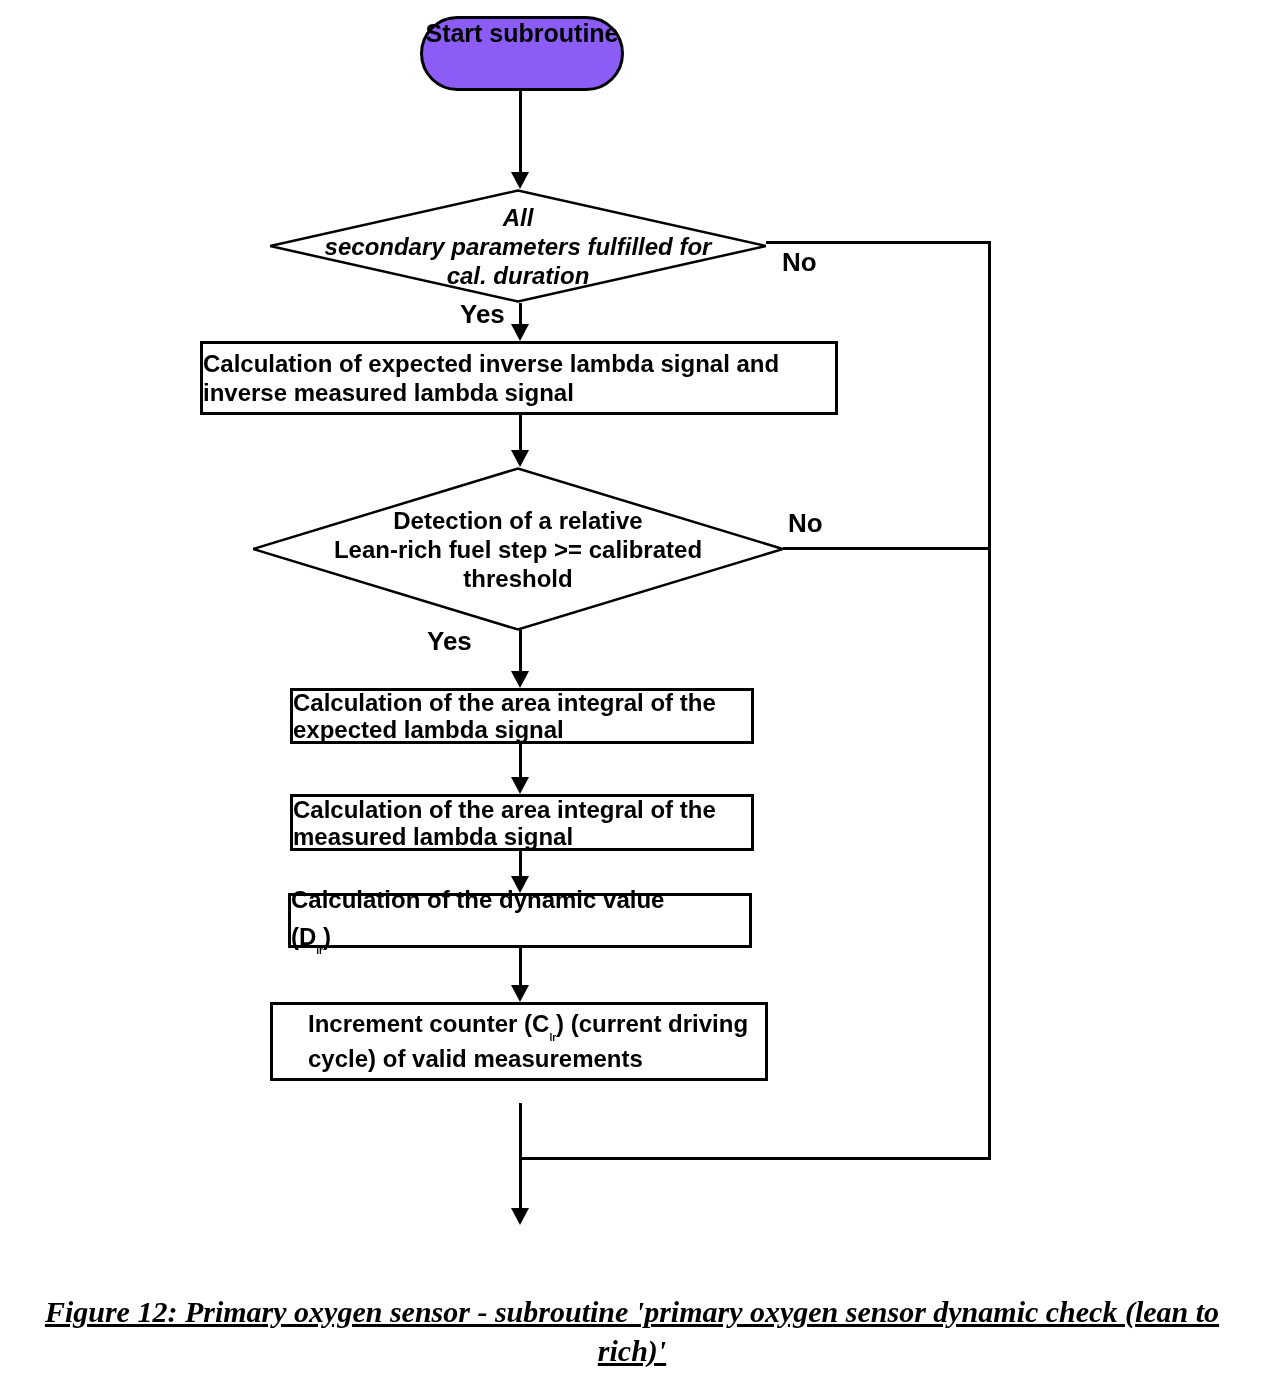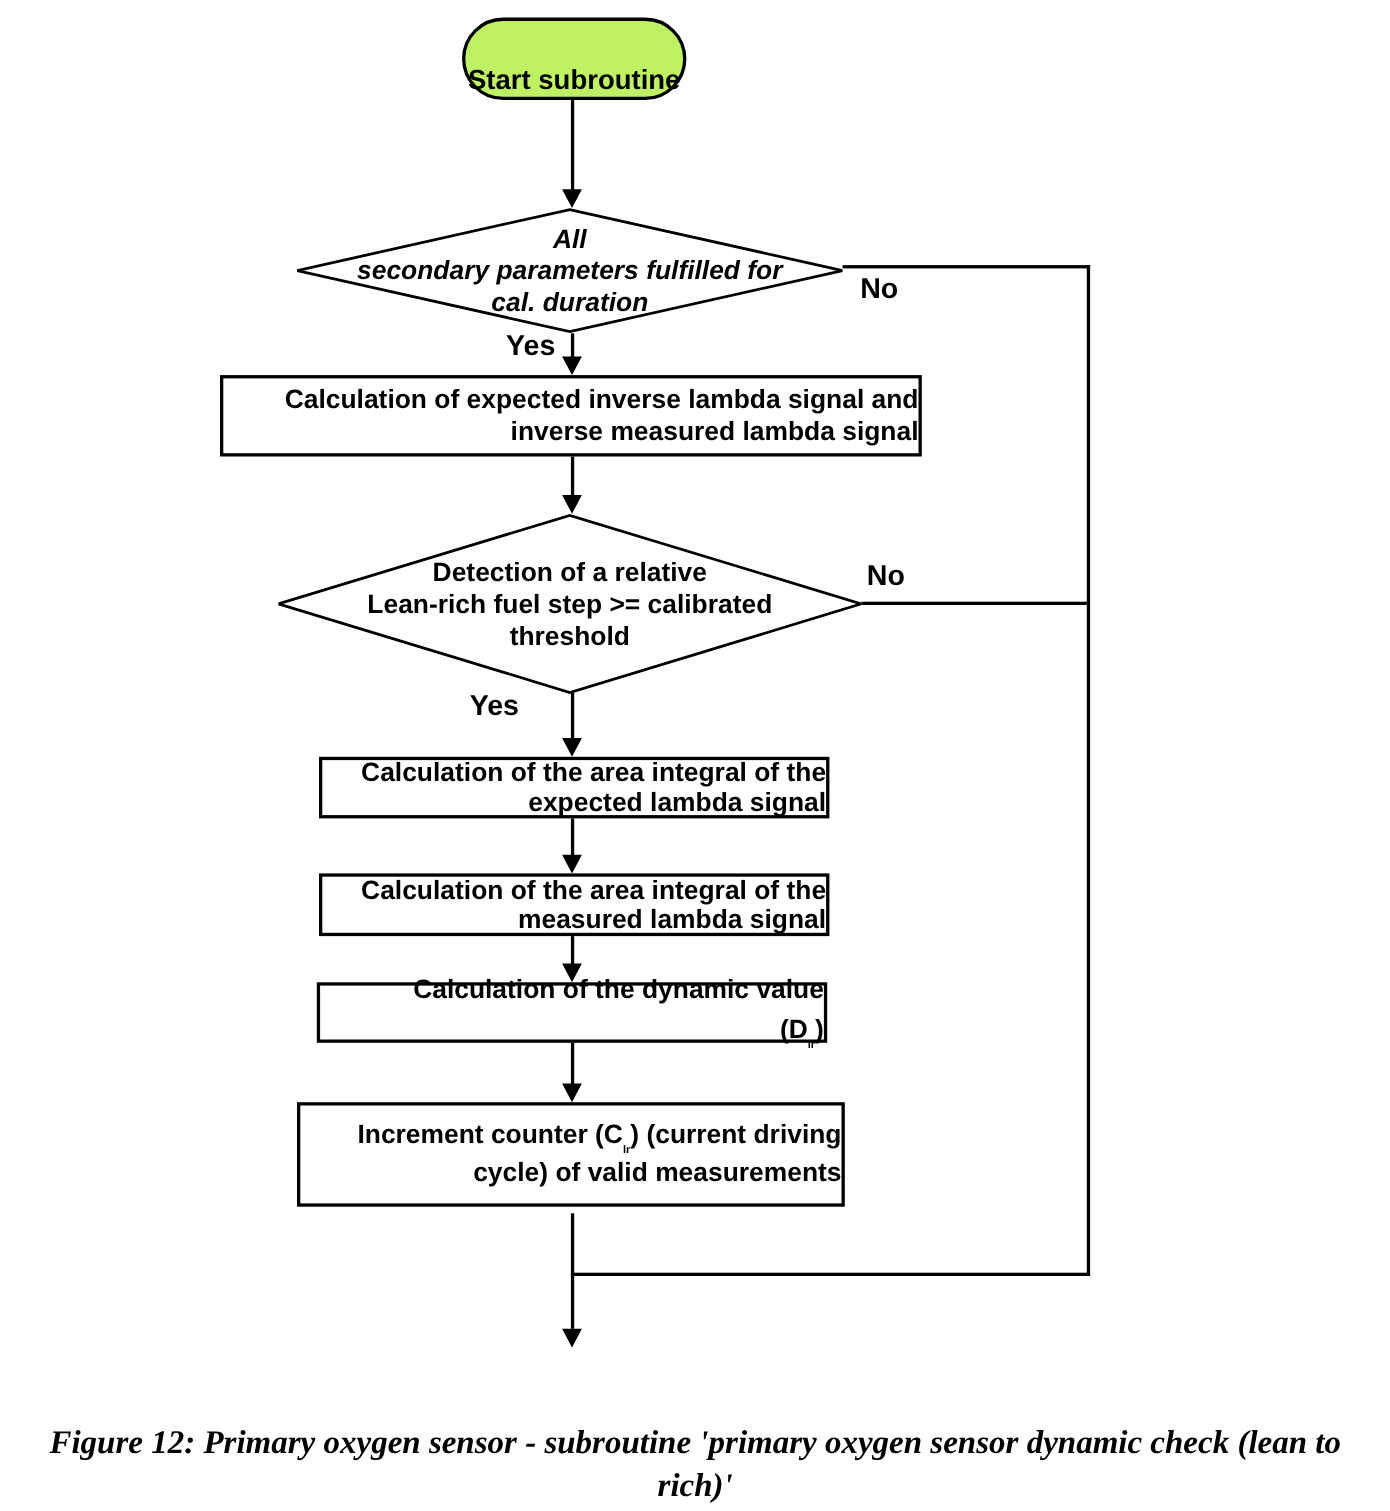--- a/index.html
+++ b/index.html
@@ -2,46 +2,46 @@
 <html><head>
 <meta charset="utf-8">
 <style>
   html,body{margin:0;padding:0;background:#ffffff;}
   .canvas{
     position:relative;width:1264px;height:1374px;background:#ffffff;
     font-family:"Liberation Sans", sans-serif;color:#000;overflow:hidden;
   }
   .stadium{
     position:absolute;box-sizing:border-box;border:3px solid #000;border-radius:40px;
-    display:flex;align-items:flex-end;justify-content:center;
-    font-weight:bold;font-size:25px;text-align:center;background:#bef264;
+    display:flex;align-items:flex-start;justify-content:center;
+    font-weight:bold;font-size:25px;text-align:center;background:#8b5cf6;
   }
   .rect{
     position:absolute;box-sizing:border-box;border:3px solid #000;background:#fff;
     display:flex;align-items:center;justify-content:center;
     font-weight:bold;font-size:24px;line-height:29px;text-align:center;white-space:pre-line;
   }
-  .rect .inner{width:100%;text-align:right;}
+  .rect .inner{width:100%;text-align:left;}
   .diamond-svg{position:absolute;}
   .diamond-text{
     position:absolute;text-align:center;font-weight:bold;font-size:24px;line-height:29px;
     white-space:pre-line;
   }
   .vline,.hline{position:absolute;background:#000;}
   .arrowhead{
     position:absolute;width:0;height:0;
     border-left:9px solid transparent;border-right:9px solid transparent;
     border-top:17px solid #000;
   }
   .edge-label{position:absolute;font-weight:bold;font-size:26px;}
   sub.ss{font-size:10px;vertical-align:baseline;position:relative;top:9px;font-weight:bold;}
   .caption{
     position:absolute;left:0;top:1292px;width:1264px;text-align:center;
     font-family:"Liberation Serif", serif;font-style:italic;font-weight:bold;
-    font-size:30px;line-height:39px;white-space:pre-line;
+    font-size:30px;line-height:39px;white-space:pre-line;text-decoration:underline;
   }
 </style>
 </head>
 <body>
 
 <div class="canvas">
 
   <div class="stadium" style="left:420px;top:16px;width:204px;height:75px;">
     <span>Start subroutine</span>
   </div>
@@ -104,21 +104,21 @@
   <div class="arrowhead" style="left:511px;top:876px;"></div>
 
   <div class="rect" style="left:288px;top:893px;width:464px;height:55px;line-height:37px;">
     <div class="inner"><span>Calculation of the dynamic value
 (D</span><sub class="ss">lr</sub><span>)</span></div>
   </div>
 
   <div class="vline" style="left:519px;top:948px;width:3px;height:40px;"></div>
   <div class="arrowhead" style="left:511px;top:985px;"></div>
 
-  <div class="rect" style="left:270px;top:1002px;width:498px;height:95px;line-height:30px;">
+  <div class="rect" style="left:270px;top:1002px;width:498px;height:79px;line-height:30px;padding-left:35px;">
     <div class="inner"><span>Increment counter (C</span><sub class="ss">lr</sub><span>) (current driving
 cycle) of valid measurements</span></div>
   </div>
 
   <div class="vline" style="left:519px;top:1103px;width:3px;height:105px;"></div>
 
   <div class="hline" style="left:519px;top:1157px;width:472px;height:3px;"></div>
   <div class="arrowhead" style="left:511px;top:1208px;"></div>
 
 

